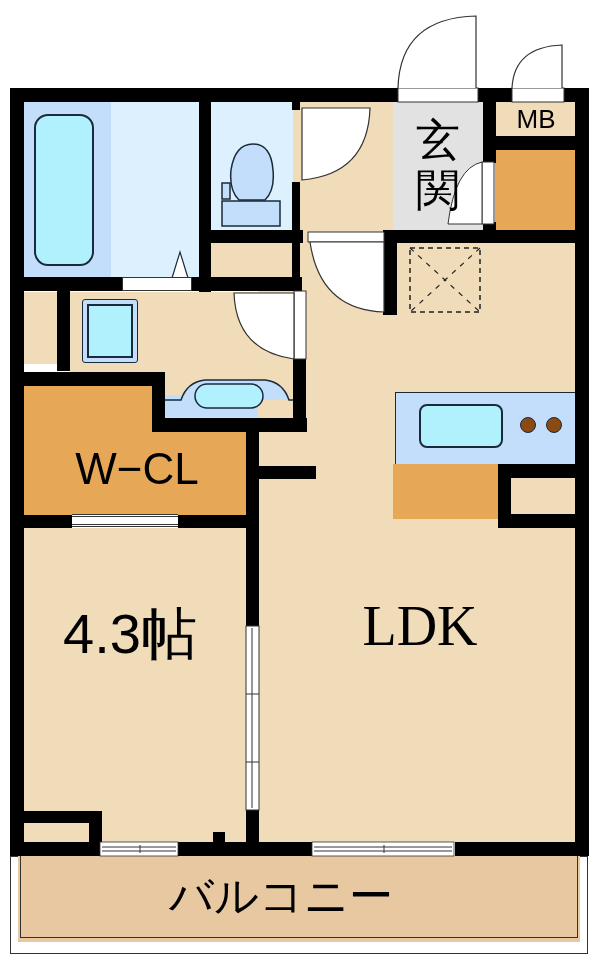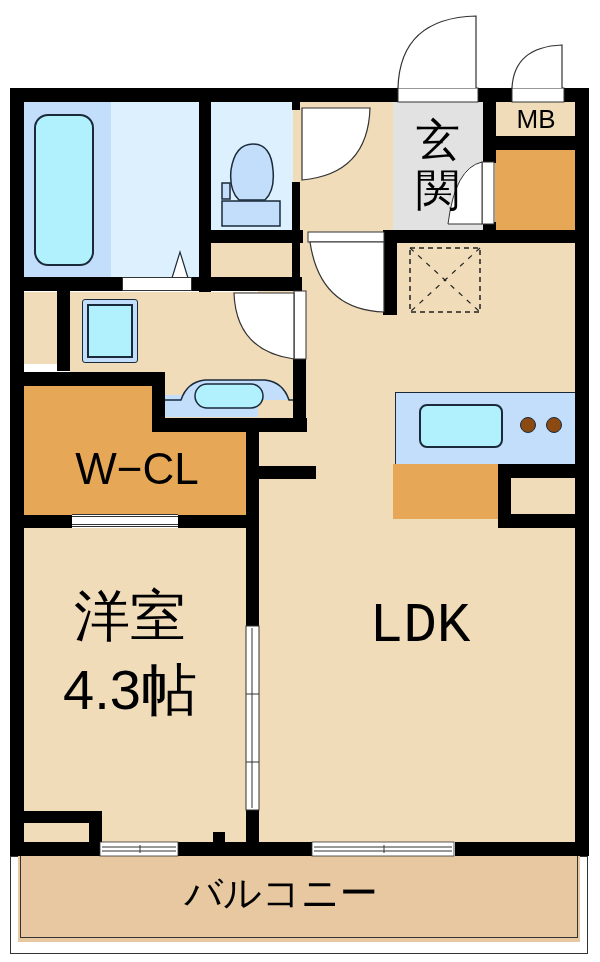--- a/index.html
+++ b/index.html
@@ -181,19 +181,18 @@
   <line x1="72" y1="3" x2="72" y2="11" stroke="#333" stroke-width="1"></line>
 </svg>
 
 <div class="label" style="left:413px;top:118px;width:50px;font-size:44px;">
   <div>玄</div>
   <div style="margin-top:6px;">関</div>
 </div>
 <div class="label" style="left:498px;top:106px;width:76px;font-size:26px;font-family:'Liberation Sans',sans-serif;">MB</div>
 <div class="label" style="left:42px;top:447px;width:190px;font-size:44px;font-family:'Liberation Sans',sans-serif;">W−CL</div>
 <div class="label" style="left:30px;top:588px;width:200px;font-size:56px;">
-  <div>洋室</div>
   <div style="margin-top:18px;font-family:'Liberation Sans',sans-serif;">4.3帖</div>
 </div>
-<div class="label" style="left:300px;top:598px;width:240px;font-size:56px;font-family:Liberation Mono, monospace;">
+<div class="label" style="left:300px;top:598px;width:240px;font-size:56px;font-family:Liberation Serif, serif;">
   <div>LDK</div>
 </div>
-<div class="label" style="left:18px;top:874px;width:526px;font-size:38px;">バルコニー</div>
+<div class="label" style="left:18px;top:874px;width:526px;font-size:44px;">バルコニー</div>
 
 </body></html>

